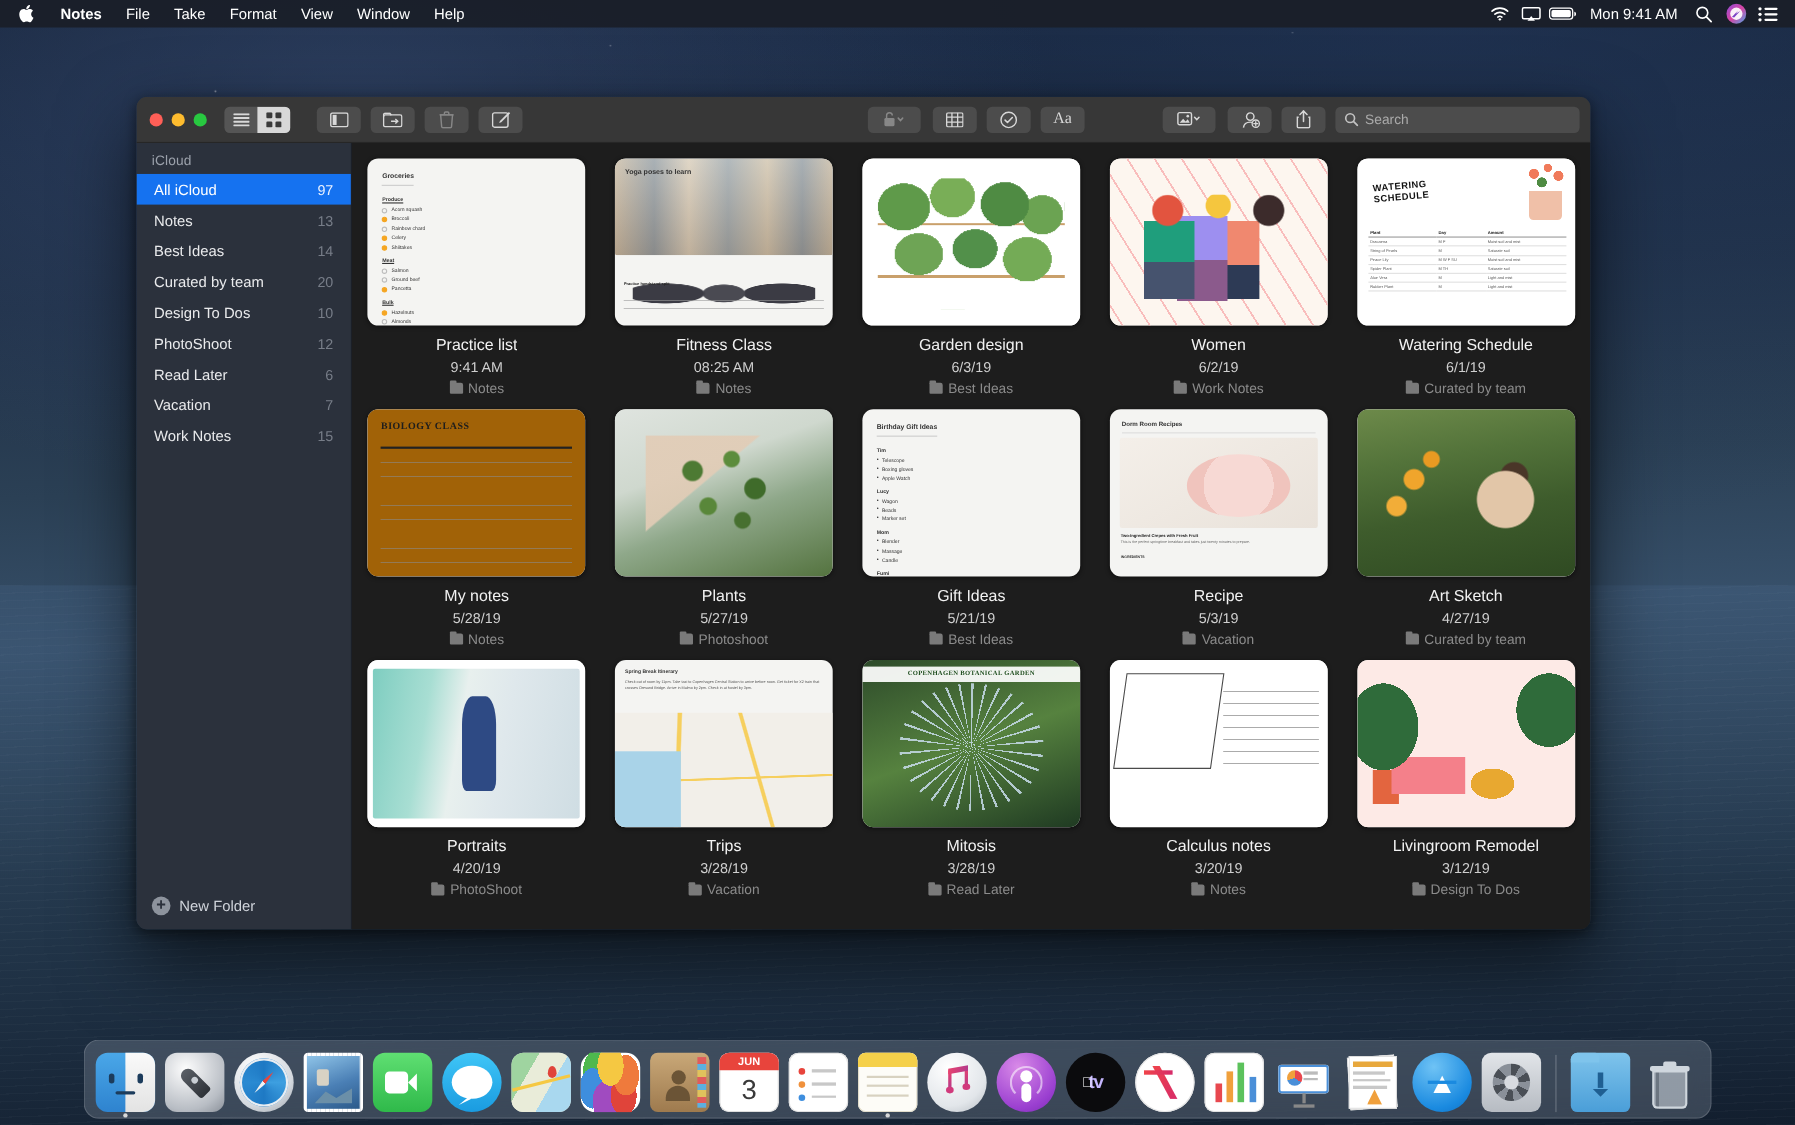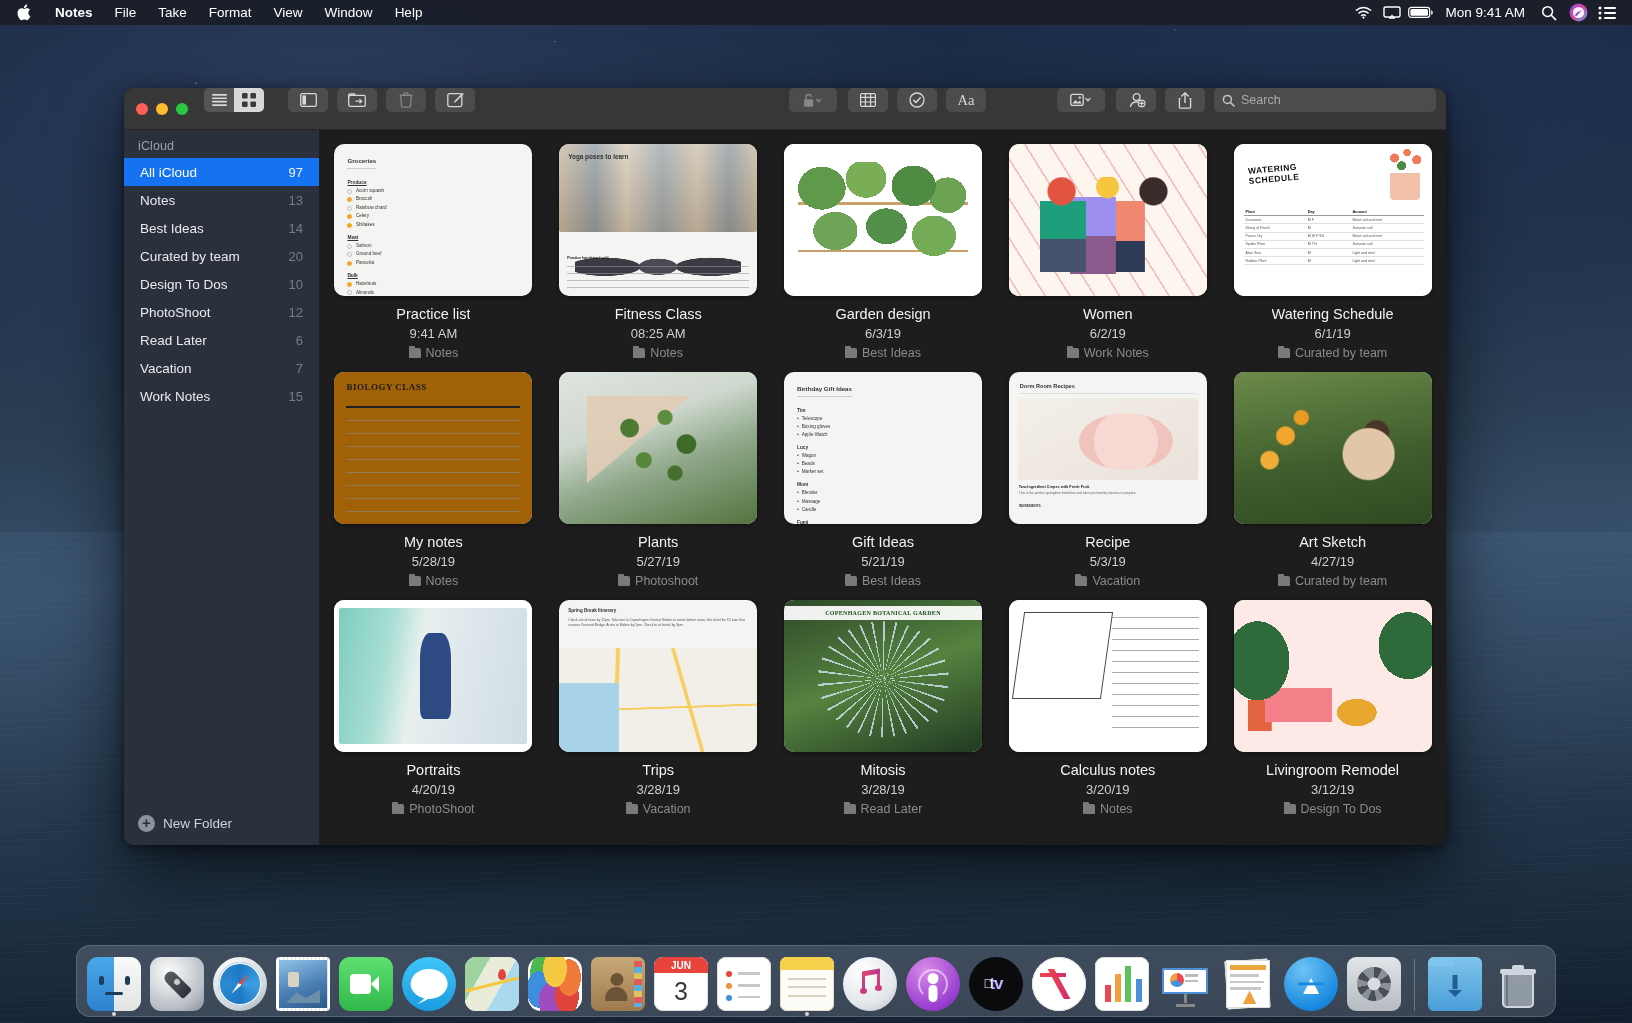--- a/index.html
+++ b/index.html
@@ -65,21 +65,21 @@
     border-radius: 10px;
     overflow: hidden;
     box-shadow: 0 28px 70px rgba(0,0,0,0.62), 0 3px 12px rgba(0,0,0,0.5);
     display: flex; flex-direction: column;
     z-index: 40;
   }
   
   #toolbar {
     height: 42px; flex: 0 0 42px;
     background: #373737;
-    display: flex; 
+    display: flex; align-items: center;
     padding: 0 10px 0 12px;
     border-bottom: 1px solid #262626;
     position: relative;
   }
   .traffic { display:flex; align-items:center; gap:8px; margin-right: 16px; }
   .tl { width:12px; height:12px; border-radius:50%; }
   .tl.red{background:#ff5f57;} .tl.yellow{background:#febc2e;} .tl.green{background:#28c840;}
 
   .seg { display:flex; background:#555; border-radius:5px; overflow:hidden; height:24px; }
   .seg > div { width:30px; display:flex; align-items:center; justify-content:center; cursor:default; }

